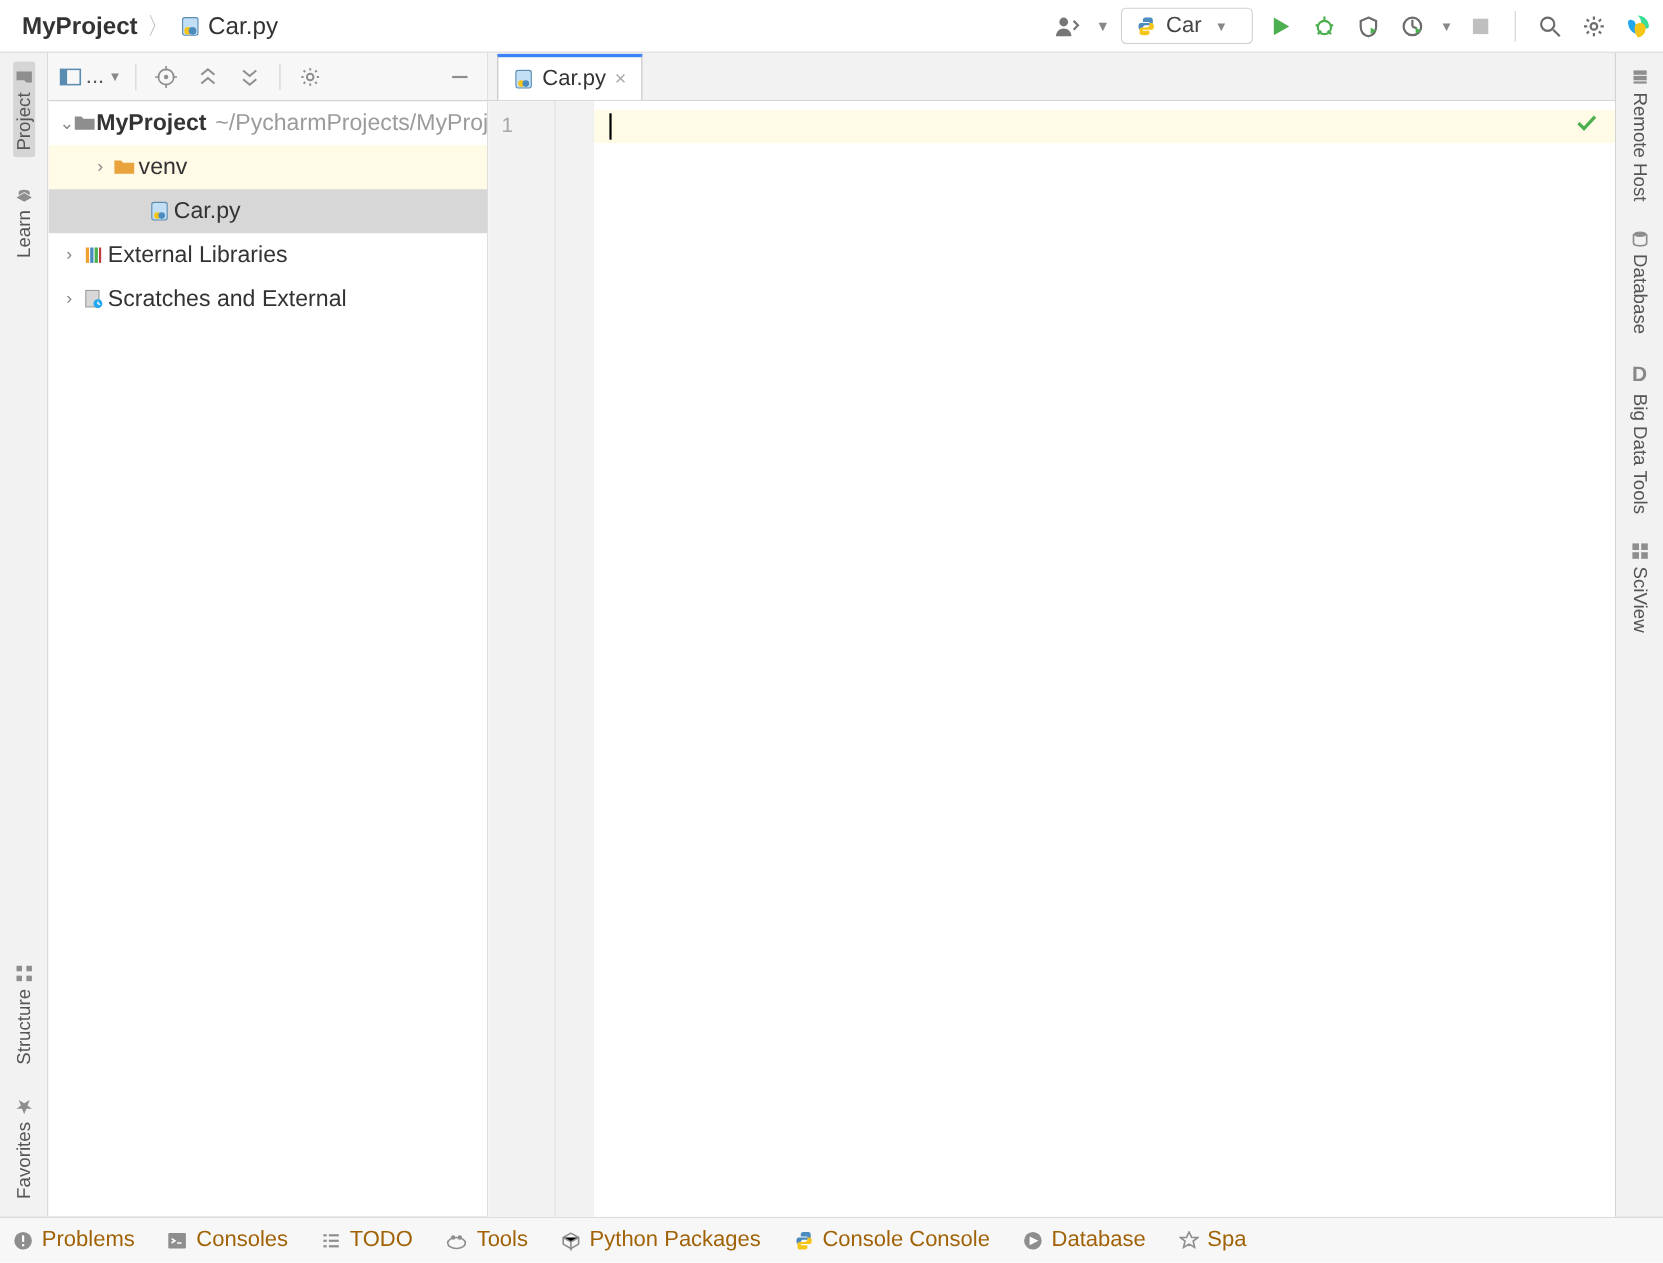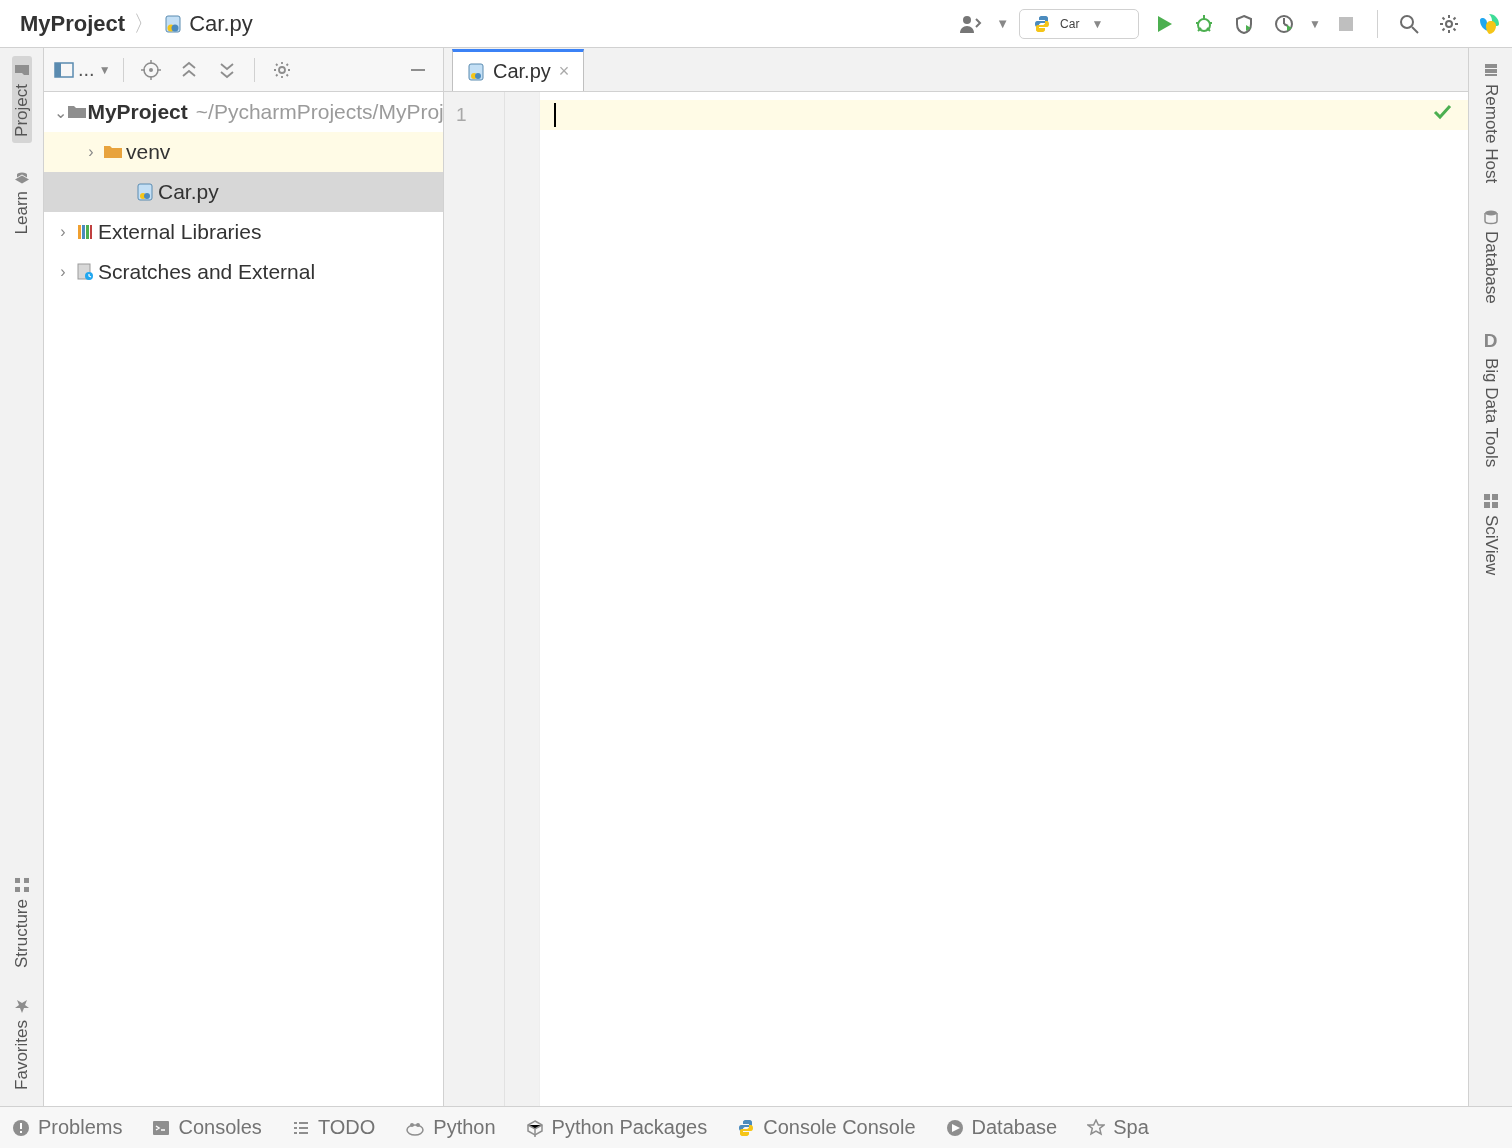--- a/index.html
+++ b/index.html
@@ -20,21 +20,21 @@
   
   .topbar { display: flex; align-items: center; height: 48px; padding: 0 8px 0 20px; border-bottom: 1px solid var(--border); }
   .breadcrumbs { display: flex; align-items: center; gap: 6px; font-size: 22px; }
   .breadcrumb-sep { color: #bbb; font-size: 22px; margin: 0 2px; }
   .breadcrumb-proj { font-weight: 700; }
   .breadcrumb-file { display: flex; align-items: center; gap: 6px; }
   .topbar-spacer { flex: 1; }
   .topbar-right { display: flex; align-items: center; gap: 10px; }
   .iconbtn { width: 30px; height: 30px; display: inline-flex; align-items: center; justify-content: center; color: var(--grey-icon); cursor: pointer; }
   .run-config { display: flex; align-items: center; gap: 8px; border: 1px solid var(--border); border-radius: 5px; padding: 4px 12px; background: #fff; cursor: pointer; min-width: 120px; }
-  .run-config-label { font-size: 12px; color: #444; }
+  .run-config-label { font-size: 20px; color: #444; }
   .vsep { width: 1px; height: 28px; background: var(--border); margin: 0 6px; }
 
   
   .middle { flex: 1; display: flex; min-height: 0; }
 
   
   .left-strip { width: 44px; background: var(--panel-bg); border-right: 1px solid var(--border); display: flex; flex-direction: column; align-items: center; padding-top: 8px; gap: 20px; }
   .strip-tool { writing-mode: vertical-rl; transform: rotate(180deg); font-size: 17px; color: #555; cursor: pointer; display: flex; align-items: center; gap: 6px; padding: 6px 0; }
   .strip-tool.active { background: #d5d5d5; border-radius: 3px; }
   .left-strip-bottom { margin-top: auto; margin-bottom: 10px; display: flex; flex-direction: column; align-items: center; gap: 18px; }
@@ -71,21 +71,21 @@
   .code-line { height: 30px; display:flex; align-items:center; padding-left: 14px; }
   .code-line.current { background: #fffbe6; }
   .caret { display:inline-block; width:2px; height:24px; background:#000; }
   .editor-status-icon { position:absolute; top:10px; right:16px; color: var(--green); }
 
   
   .right-strip { width: 44px; background: var(--panel-bg); border-left: 1px solid var(--border); display: flex; flex-direction: column; align-items: center; padding-top: 14px; gap: 26px; }
   .right-strip .strip-tool-r { writing-mode: vertical-rl; font-size: 17px; color: #555; cursor: pointer; display: flex; align-items: center; gap: 6px; }
 
   
-  .bottombar { height: 42px; border-top: 1px solid var(--border); background: var(--panel-bg-light); display: flex; align-items: center; padding: 0 12px; gap: 30px; font-size: 20px; color: #737373; overflow: hidden; }
+  .bottombar { height: 42px; border-top: 1px solid var(--border); background: var(--panel-bg-light); display: flex; align-items: center; padding: 0 12px; gap: 30px; font-size: 20px; color: #a16207; overflow: hidden; }
   .bottom-item { display: flex; align-items: center; gap: 8px; cursor: pointer; white-space: nowrap; }
 
   svg { display: block; }
 </style>
 </head>
 <body>
 
 <div class="app">
 
   <div class="topbar">
@@ -431,21 +431,21 @@
       <span>TODO</span>
     </div>
     <div class="bottom-item">
       <span>
           <svg width="20" height="18" viewBox="0 0 20 18">
             <ellipse cx="10" cy="11" rx="8" ry="5" fill="none" stroke="#8e8e8e" stroke-width="1.5"></ellipse>
             <circle cx="7" cy="6" r="2" fill="#8e8e8e"></circle>
             <circle cx="13" cy="6" r="2" fill="#8e8e8e"></circle>
           </svg>
         </span>
-      <span>Python</span>
+      <span>Tools</span>
     </div>
     <div class="bottom-item">
       <span>
           <svg width="18" height="18" viewBox="0 0 18 18">
             <path d="M9 2l7 4v6l-7 4-7-4V6z" fill="none" stroke="#8e8e8e" stroke-width="1.5"></path>
             <path d="M2 6l7 4 7-4M9 10v8" stroke="#8e8e8e" stroke-width="1.5"></path>
           </svg>
         </span>
       <span>Python Packages</span>
     </div>

